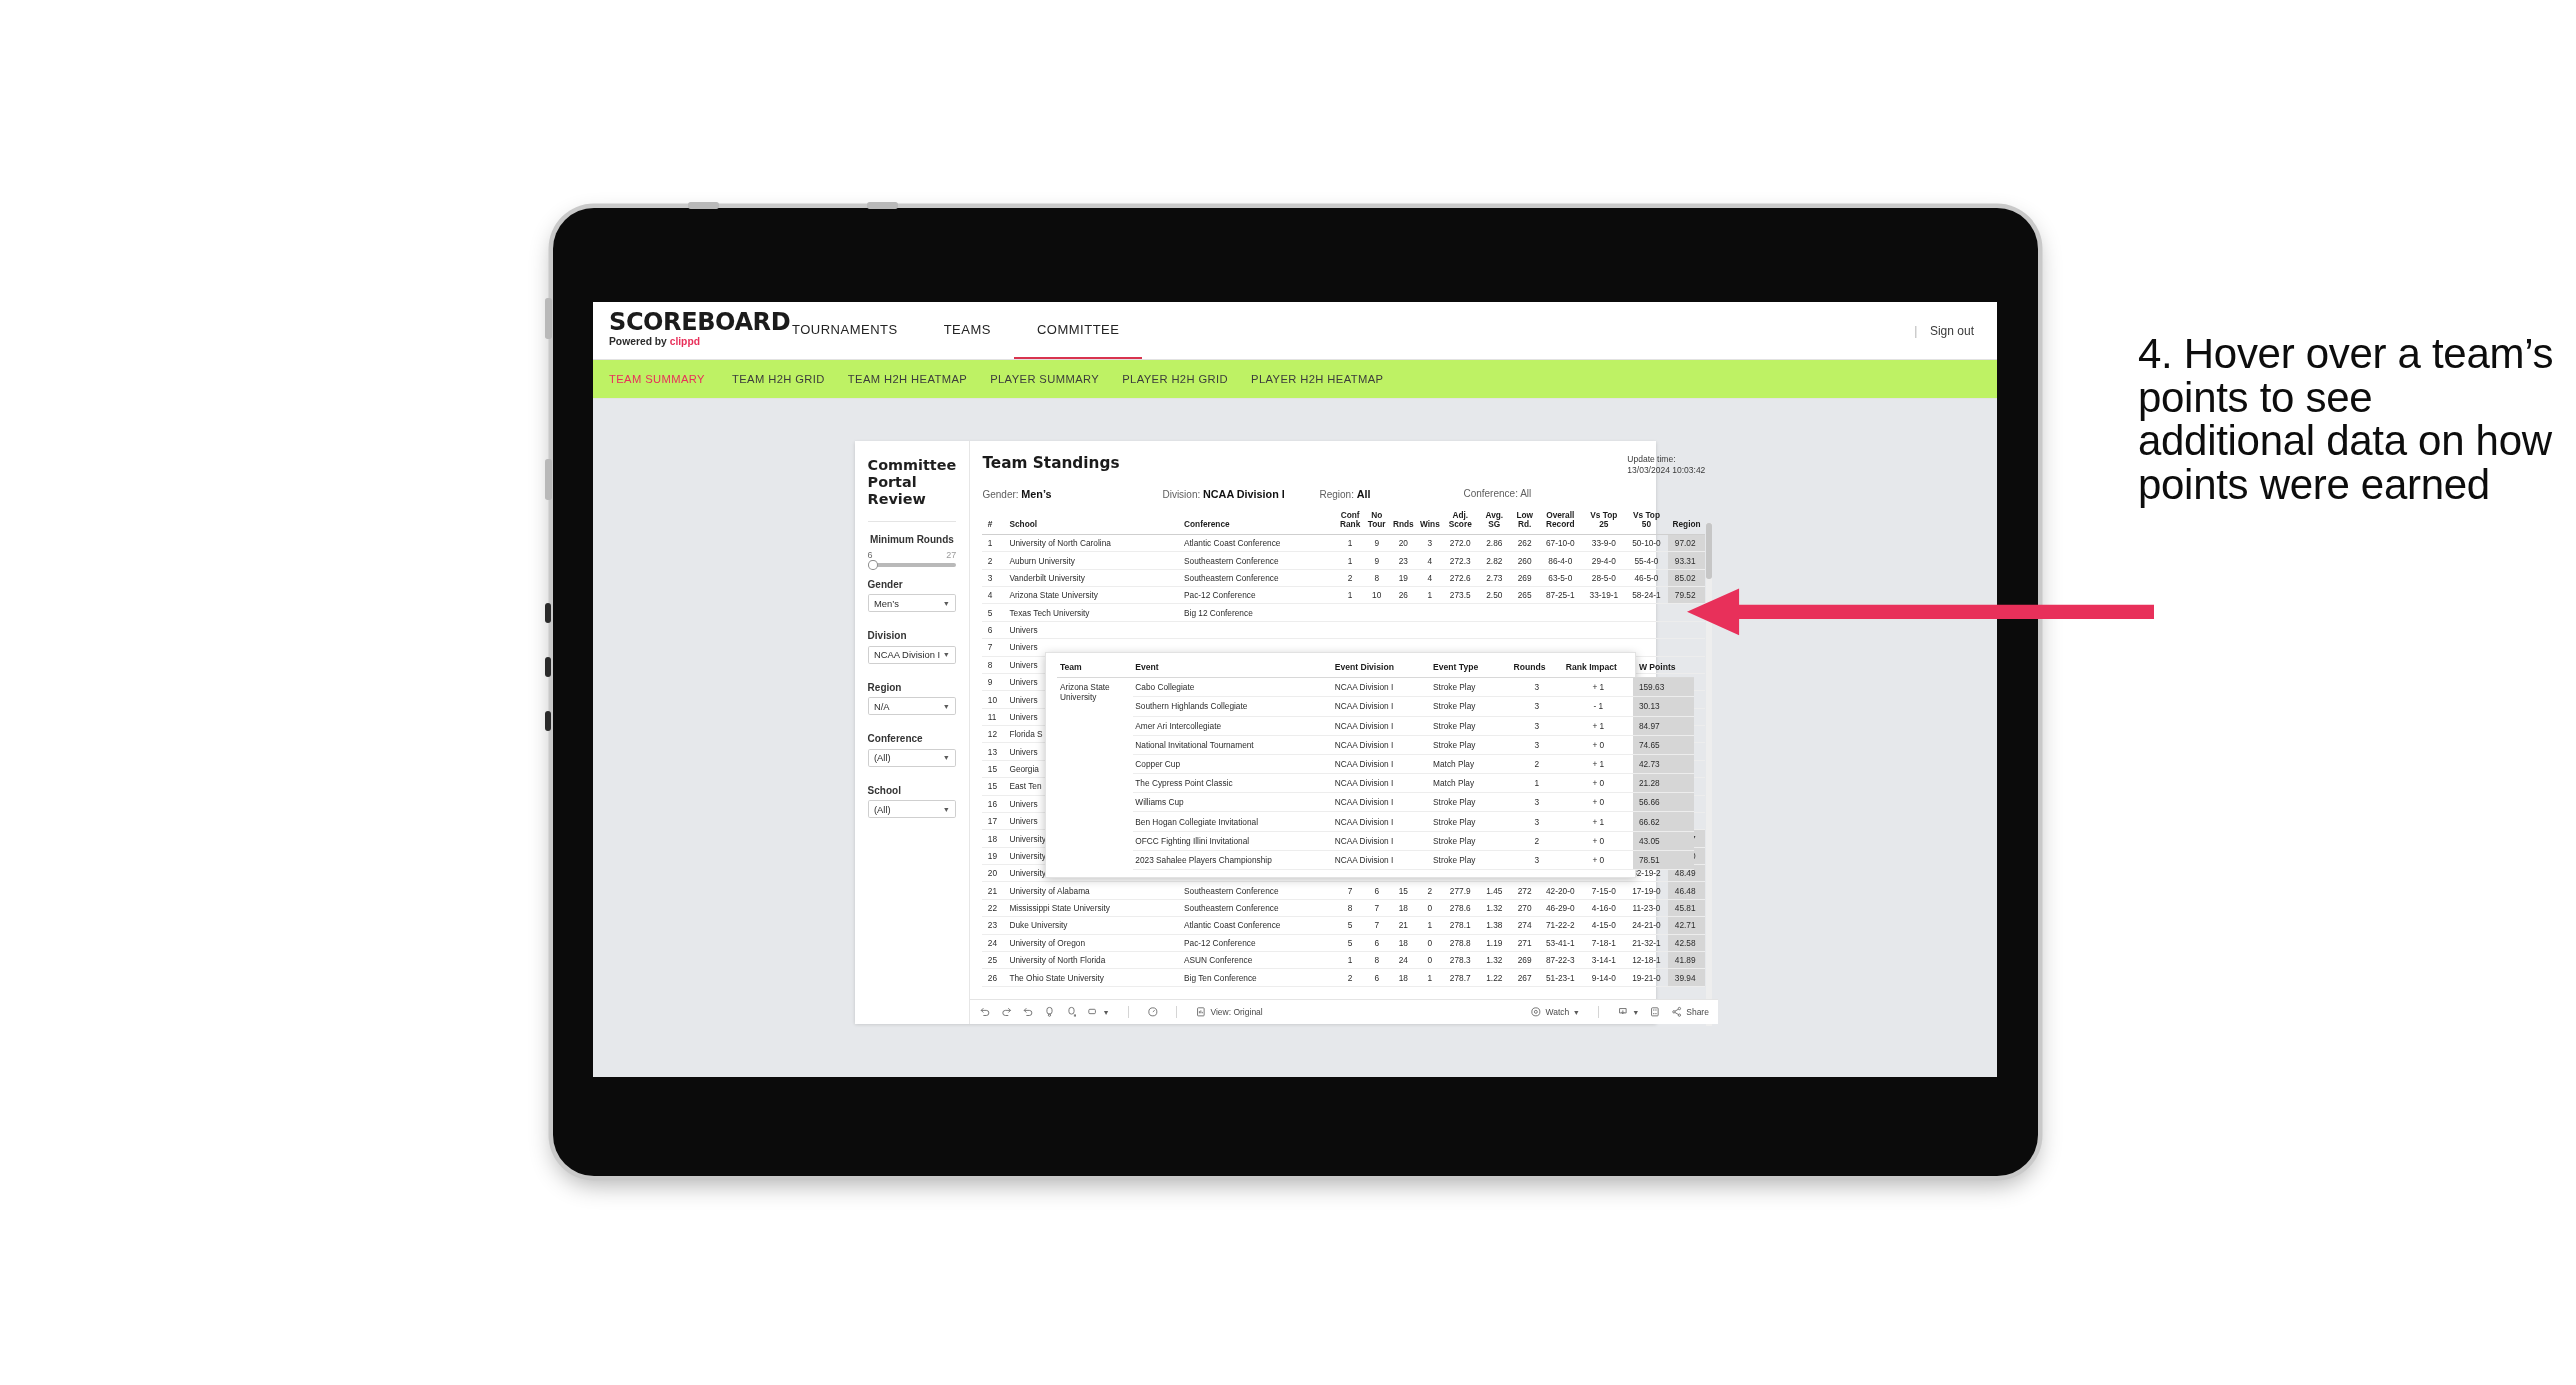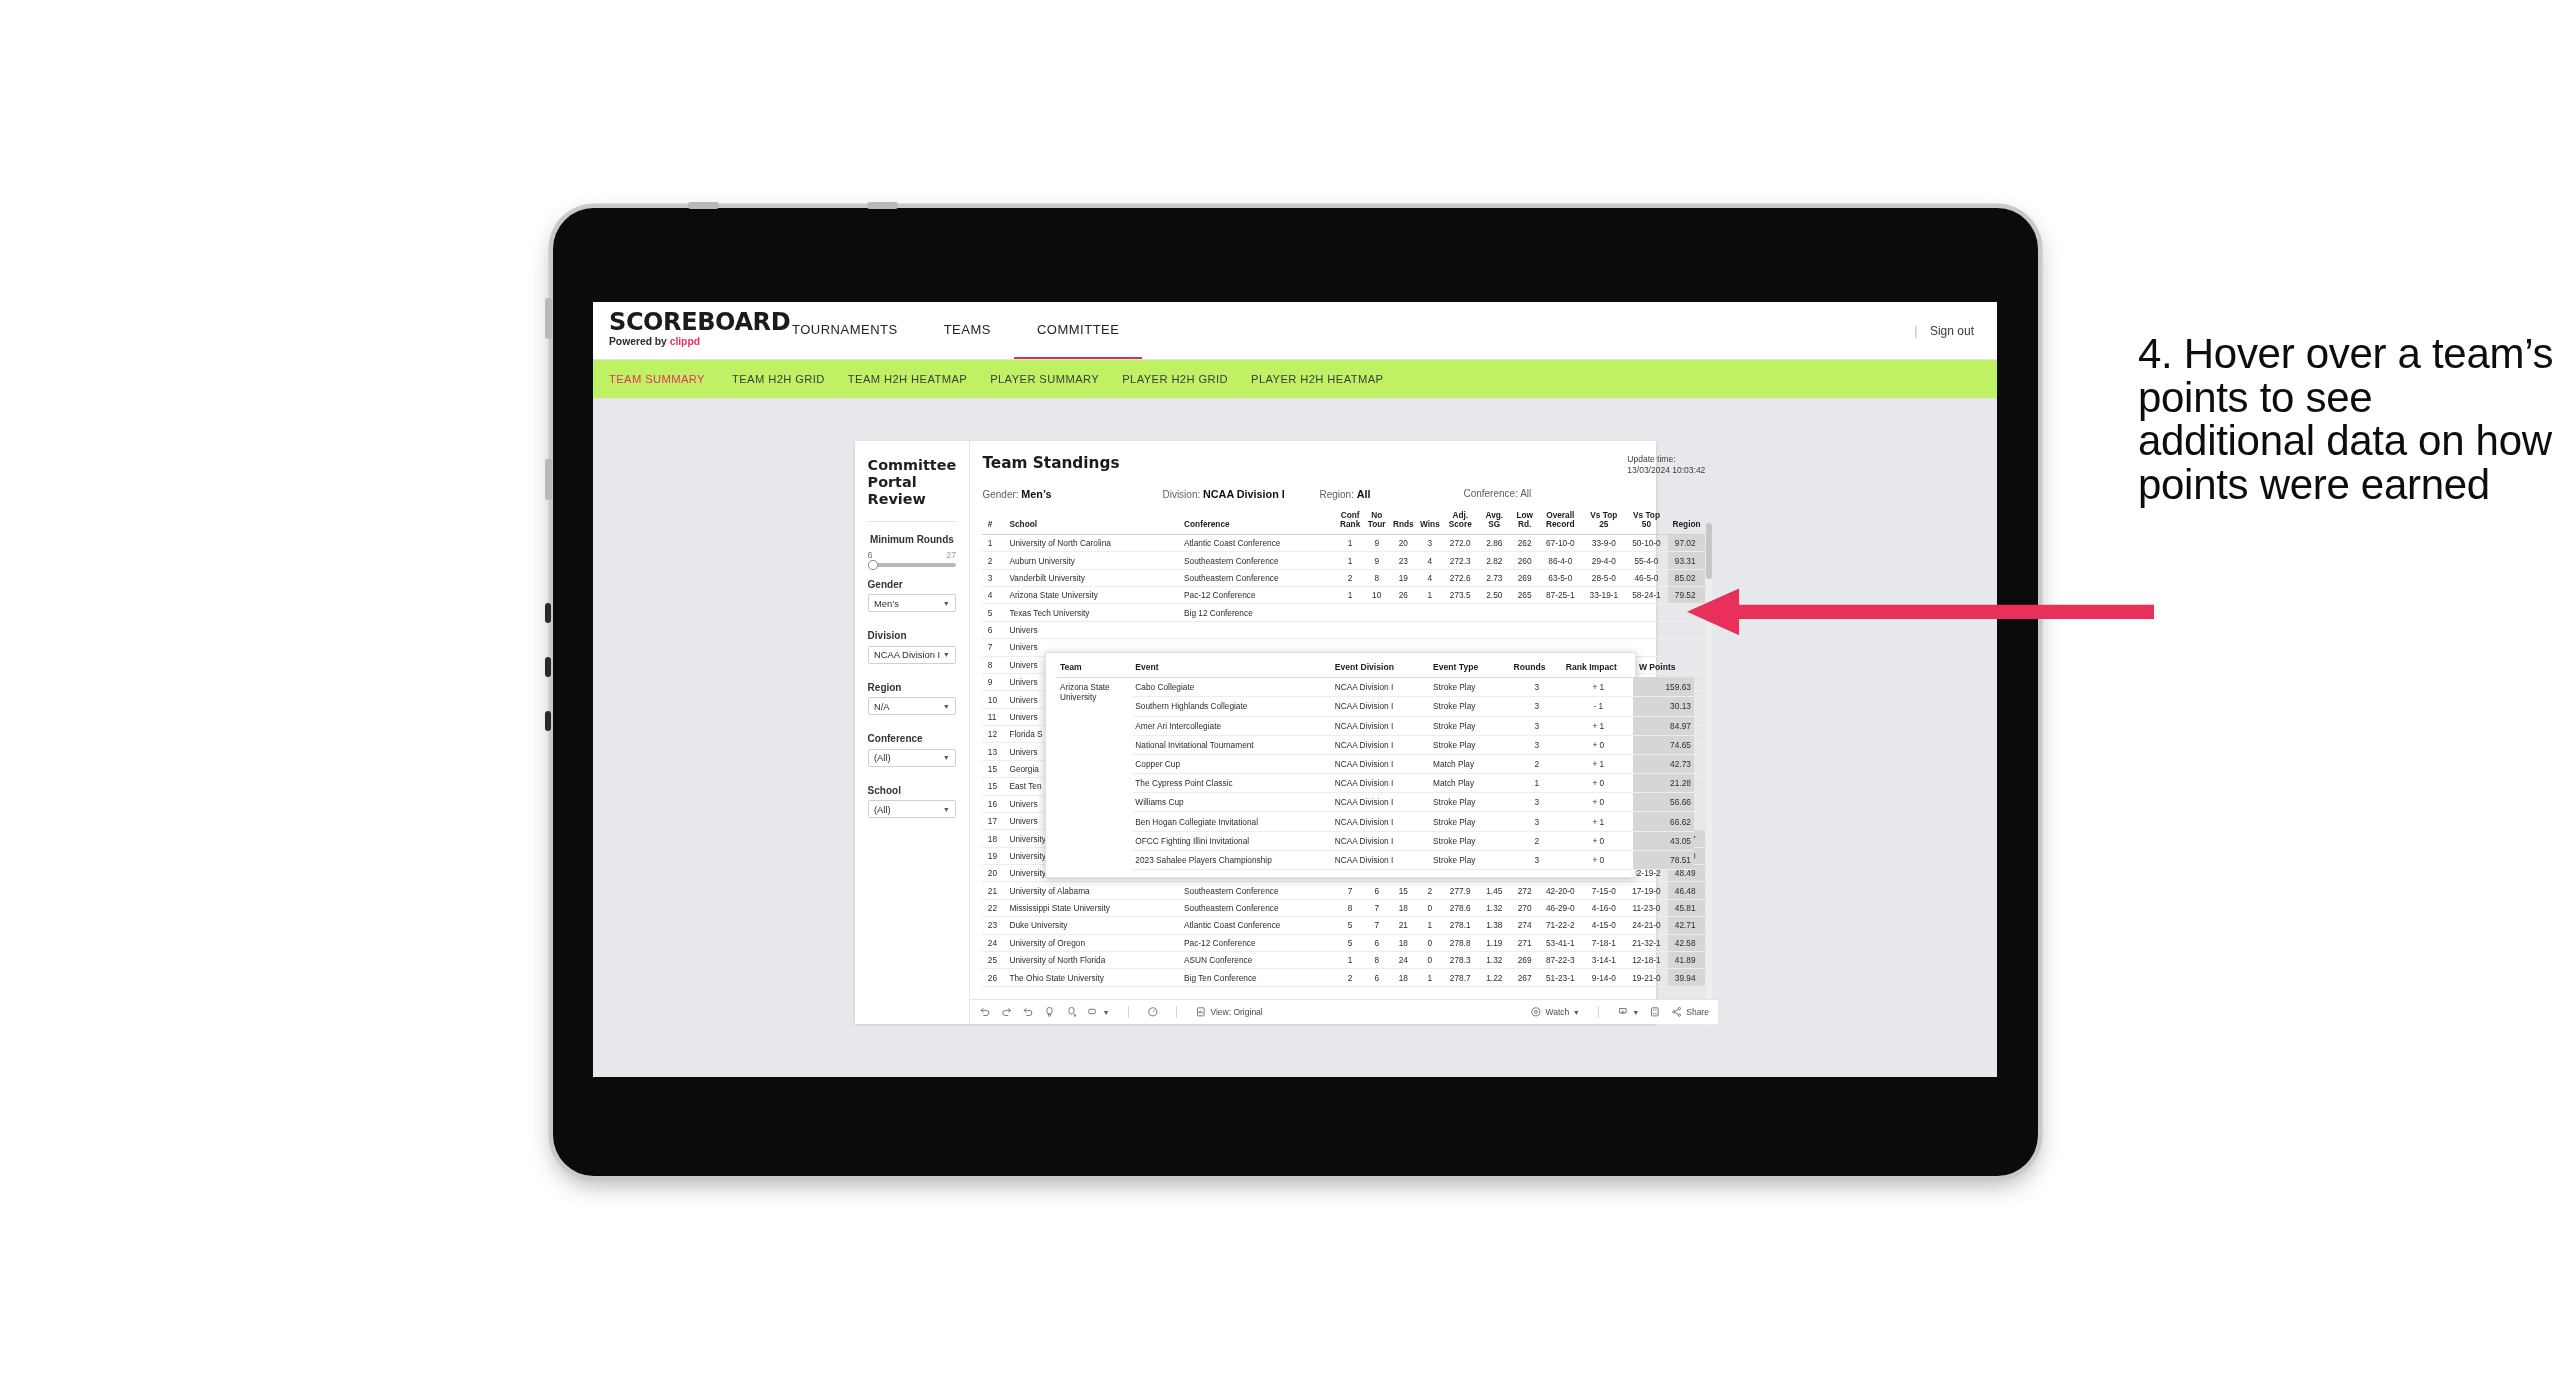--- a/index.html
+++ b/index.html
@@ -149,21 +149,21 @@
     font-weight:bold;font-size:8.6px;color:#1c1c1c;text-align:left;
     padding:1.8px 2.7px 5.4px 2.7px;border-bottom:0.9px solid #d8d8d8;
   }
   table.tip td{padding:4.1px 2.7px;border-bottom:0.9px solid #ededed;line-height:10px;vertical-align:top;}
   .t-team{width:70px;}
   .t-event{width:194px;}
   .t-div{width:93px;}
   .t-type{width:75px;}
   .t-rounds{width:47px;text-align:center;}
   .t-impact{width:65px;text-align:center;}
-  .t-wp{width:52px;text-align:right;padding-left:5.4px !important;}
+  .t-wp{width:52px;text-align:left;padding-left:5.4px !important;}
   td.t-wp{background:#d6d6d6;}
   th.t-wp{text-align:left;padding-left:5.4px !important;}
   .tip-last td{border-bottom:none;}
 
   
   #toolbar{
     position:absolute;left:0;bottom:0;width:100%;height:25px;
     border-top:0.9px solid #e4e4e4;background:#ffffff;
     display:flex;align-items:center;padding:0 9px;box-sizing:border-box;
     font-size:8.5px;color:#4a4a4a;

